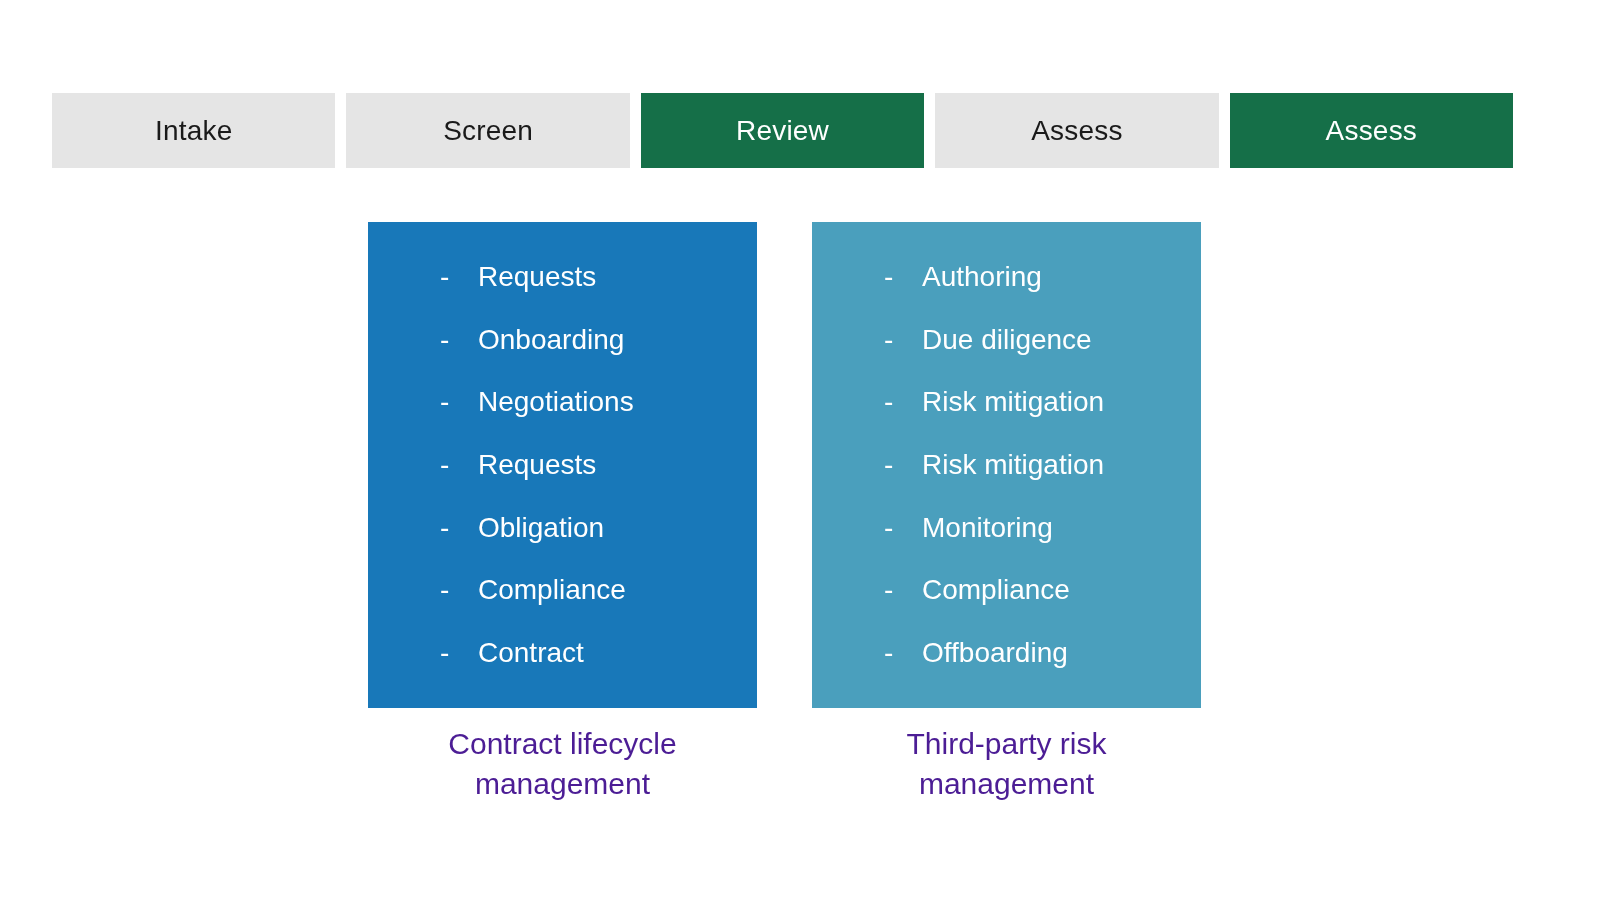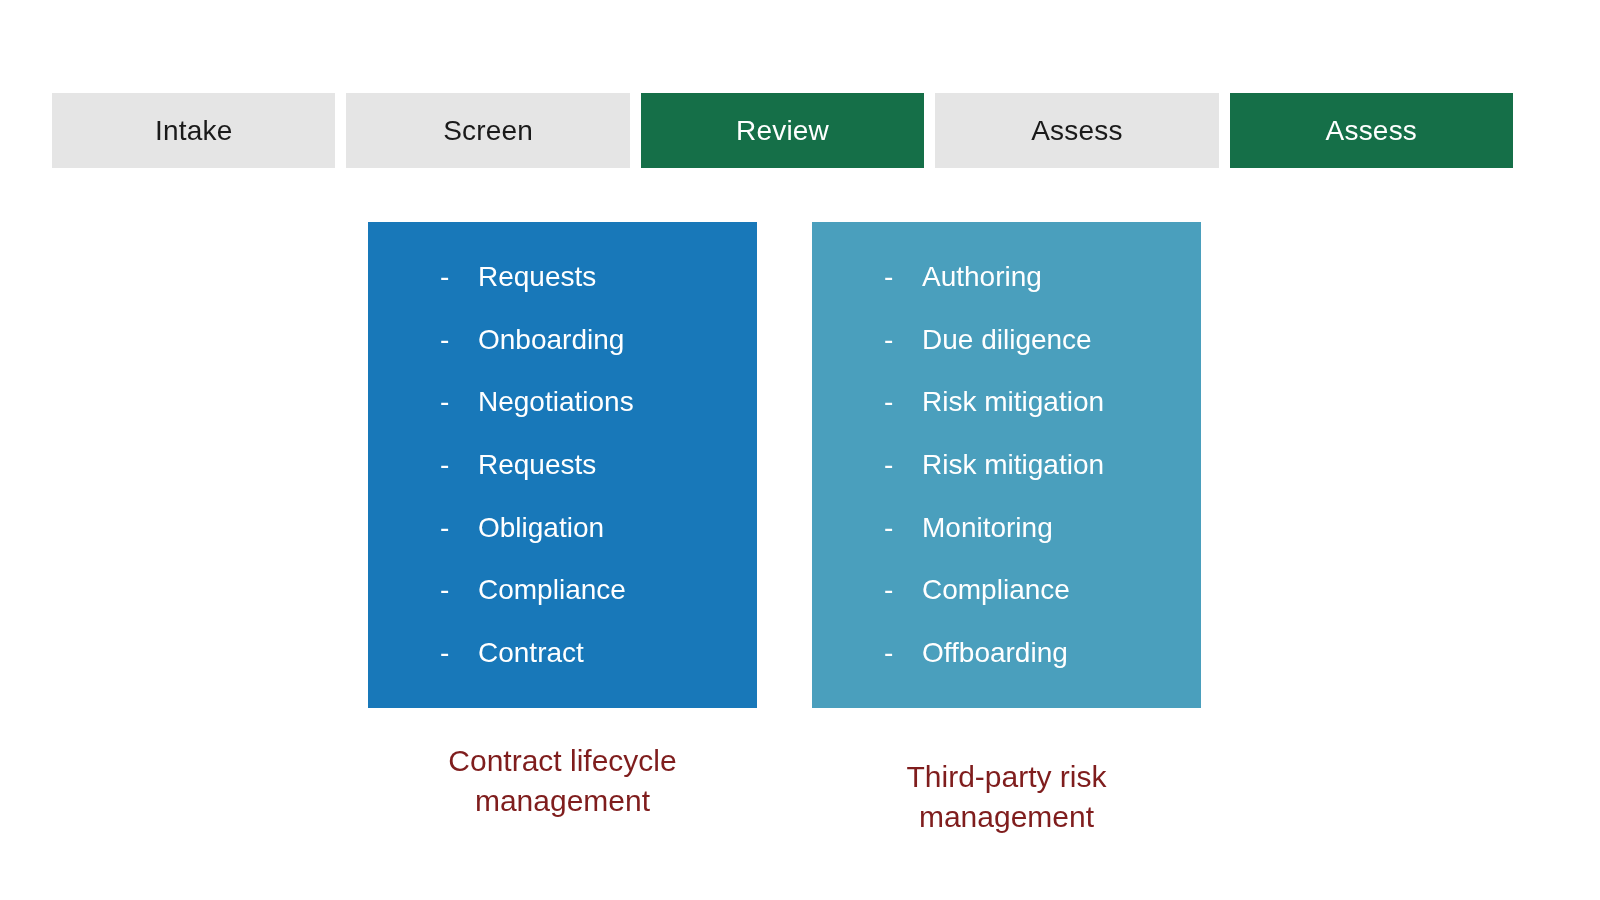--- a/index.html
+++ b/index.html
@@ -71,29 +71,29 @@
     white-space: nowrap;
   }
   .panel li .dash {
     width: 38px;
     flex: 0 0 38px;
   }
 
   
   .caption {
     position: absolute;
-    top: 741px;
+    top: 724px;
     width: 389px;
     text-align: center;
-    color: #7f1d1d;
+    color: #4c1d95;
     font-size: 30px;
     line-height: 40px;
   }
   .caption.clm  { left: 368px; }
-  .caption.tprm { left: 812px; margin-top: 16px; }
+  .caption.tprm { left: 812px; }
 </style>
 </head>
 <body>
 
 <div class="canvas">
 
   <div class="stage-row">
     <div class="stage inactive">
       <span>Intake</span>
     </div>

